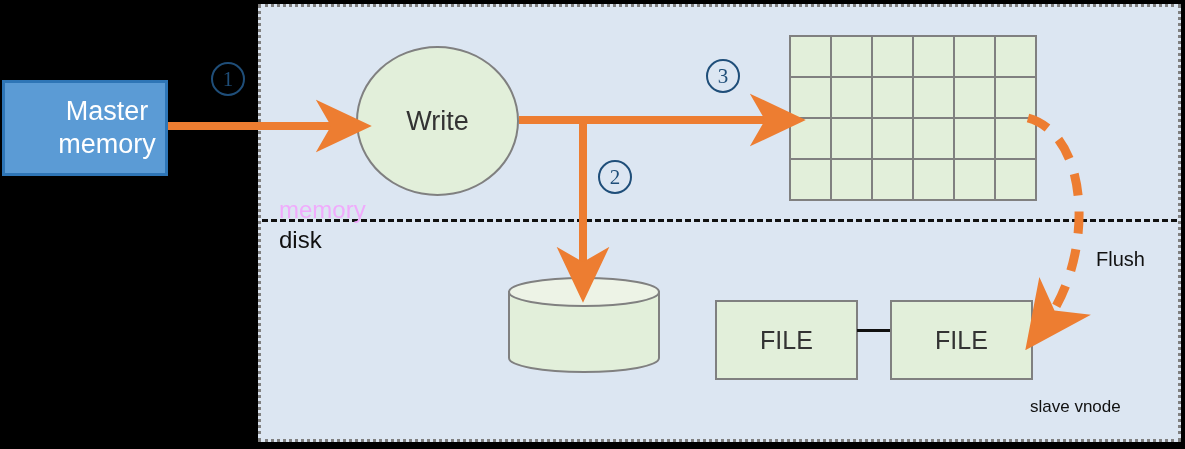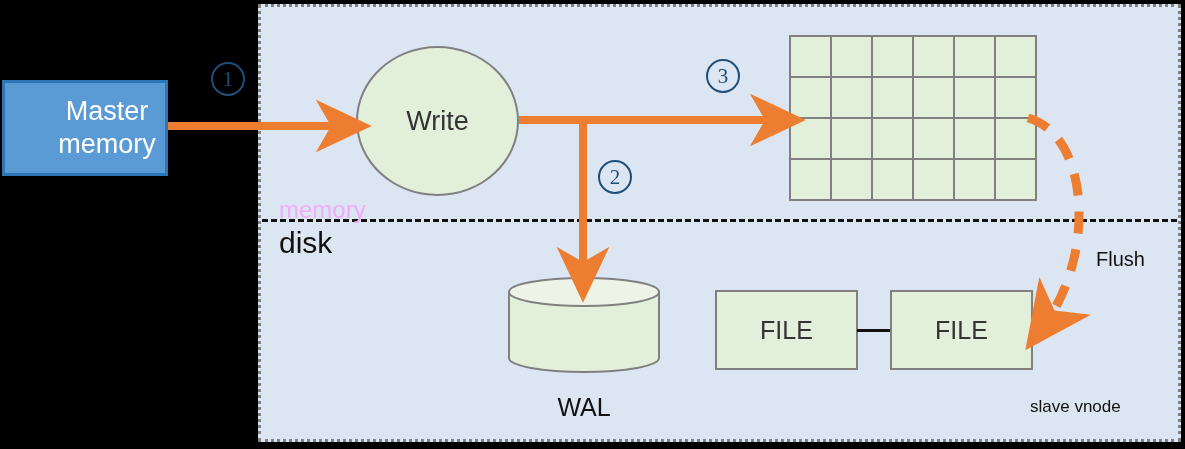--- a/index.html
+++ b/index.html
@@ -90,21 +90,21 @@
     position: absolute;
     left: 279px;
     top: 196px;
     font-size: 24px;
     color: #f0abfc;
   }
   #disk-label {
     position: absolute;
     left: 279px;
     top: 226px;
-    font-size: 30px;
+    font-size: 24px;
     color: #111111;
   }
   #memory-disk-divider {
     position: absolute;
     left: 262px;
     top: 219px;
     width: 915px;
     height: 0;
     border-top: 3px dashed #111111;
   }
@@ -139,21 +139,21 @@
     top: 393px;
     width: 152px;
     text-align: center;
     font-size: 25px;
     color: #111111;
   }
 
   
   .file-box {
     position: absolute;
-    top: 290px;
+    top: 300px;
     width: 143px;
     height: 80px;
     background: #E2EFDA;
     border: 2px solid #808080;
     box-sizing: border-box;
     display: flex;
     align-items: center;
     justify-content: center;
     font-size: 25px;
     color: #333333;
@@ -257,21 +257,20 @@
         </tr>
       </tbody>
     </table>
 
   <div id="wal-cylinder">
     <svg width="152" height="96" viewBox="0 0 152 96">
       <path d="M1,15 L1,81 A75,14 0 0 0 151,81 L151,15 Z" fill="#E2EFDA" stroke="#808080" stroke-width="2"></path>
       <ellipse cx="76" cy="15" rx="75" ry="14" fill="#EDF3E6" stroke="#808080" stroke-width="2"></ellipse>
     </svg>
   </div>
-  <div id="wal-label">WAL</div>
 
   <div class="file-box" id="file-box-1">
     <span>FILE</span>
   </div>
   <div id="file-connector"></div>
   <div class="file-box" id="file-box-2">
     <span>FILE</span>
   </div>
 
   <div id="flush-label">Flush</div>

